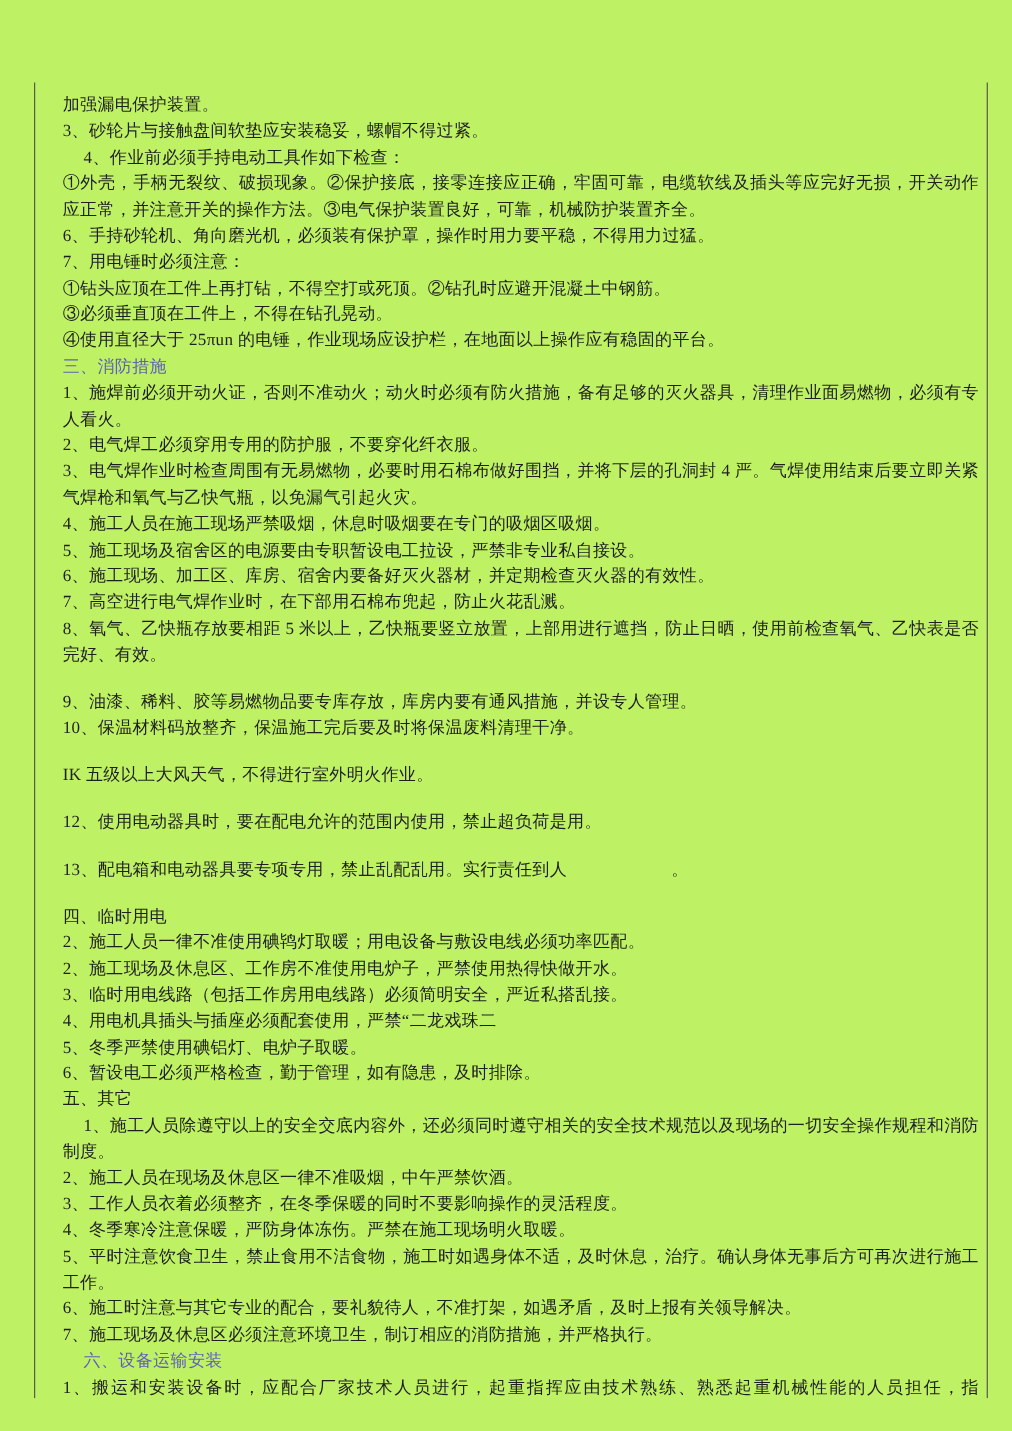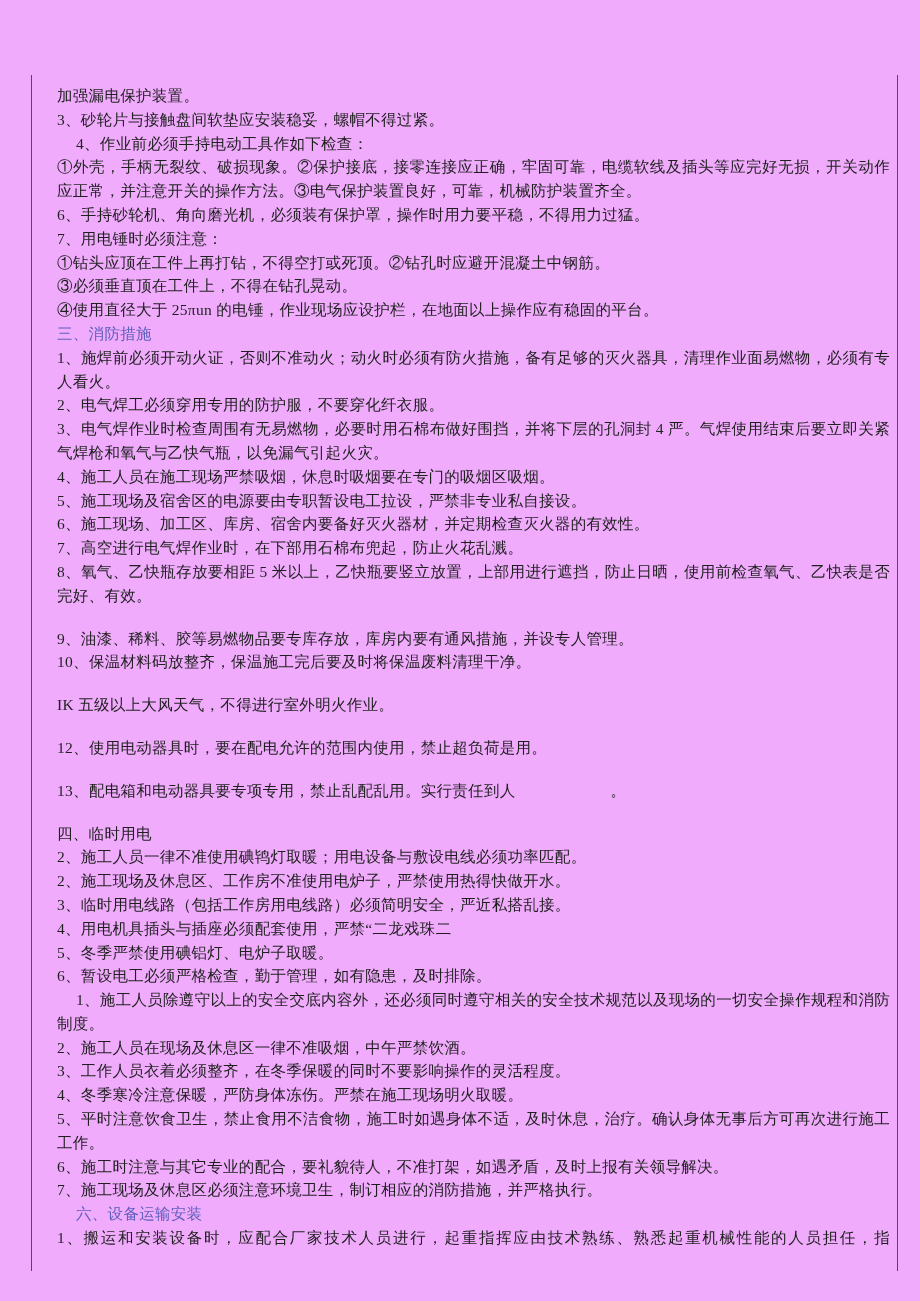--- a/index.html
+++ b/index.html
@@ -4,21 +4,21 @@
 <style>
   html, body {
     margin: 0;
     padding: 0;
     background: #ffffff;
   }
   .page {
     position: relative;
     width: 920px;
     height: 1301px;
-    background: #f0abfc;
+    background: #bef264;
     font-family: "Liberation Serif", "DejaVu Serif", serif;
     color: #1f1f1f;
     overflow: hidden;
   }
   .cell {
     position: absolute;
     left: 31px;
     top: 75px;
     width: 867px;
     height: 1196px;
@@ -102,20 +102,21 @@
         <p class="para">2、施工现场及休息区、工作房不准使用电炉子，严禁使用热得快做开水。</p>
 
         <p class="para">3、临时用电线路（包括工作房用电线路）必须简明安全，严近私搭乱接。</p>
 
         <p class="para">4、用电机具插头与插座必须配套使用，严禁“二龙戏珠二</p>
 
         <p class="para">5、冬季严禁使用碘铝灯、电炉子取暖。</p>
 
         <p class="para">6、暂设电工必须严格检查，勤于管理，如有隐患，及时排除。</p>
 
+        <p class="para">五、其它</p>
 
         <p class="para indent">1、施工人员除遵守以上的安全交底内容外，还必须同时遵守相关的安全技术规范以及现场的一切安全操作规程和消防制度。</p>
 
         <p class="para">2、施工人员在现场及休息区一律不准吸烟，中午严禁饮酒。</p>
 
         <p class="para">3、工作人员衣着必须整齐，在冬季保暖的同时不要影响操作的灵活程度。</p>
 
         <p class="para">4、冬季寒冷注意保暖，严防身体冻伤。严禁在施工现场明火取暖。</p>
 
         <p class="para">5、平时注意饮食卫生，禁止食用不洁食物，施工时如遇身体不适，及时休息，治疗。确认身体无事后方可再次进行施工工作。</p>

